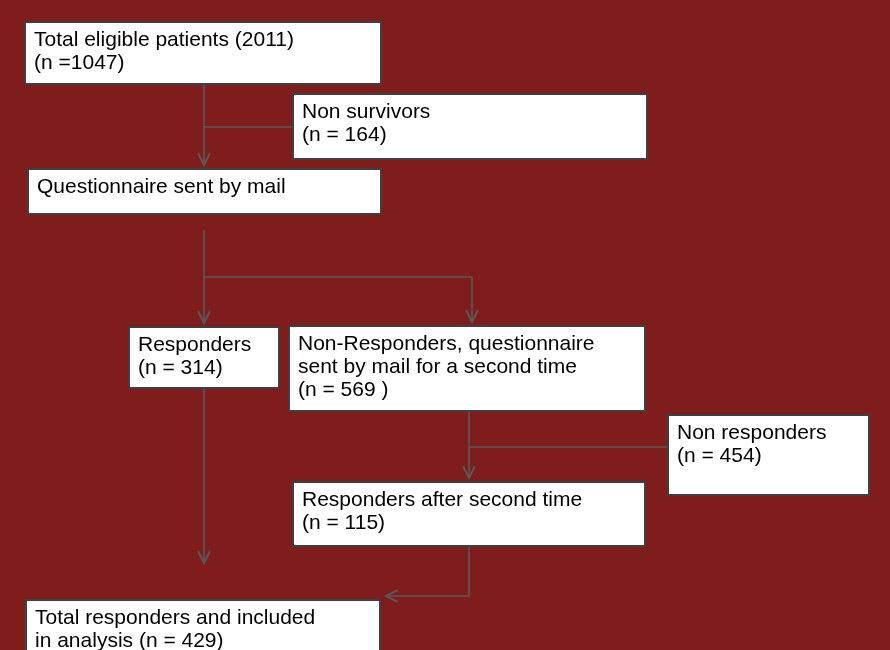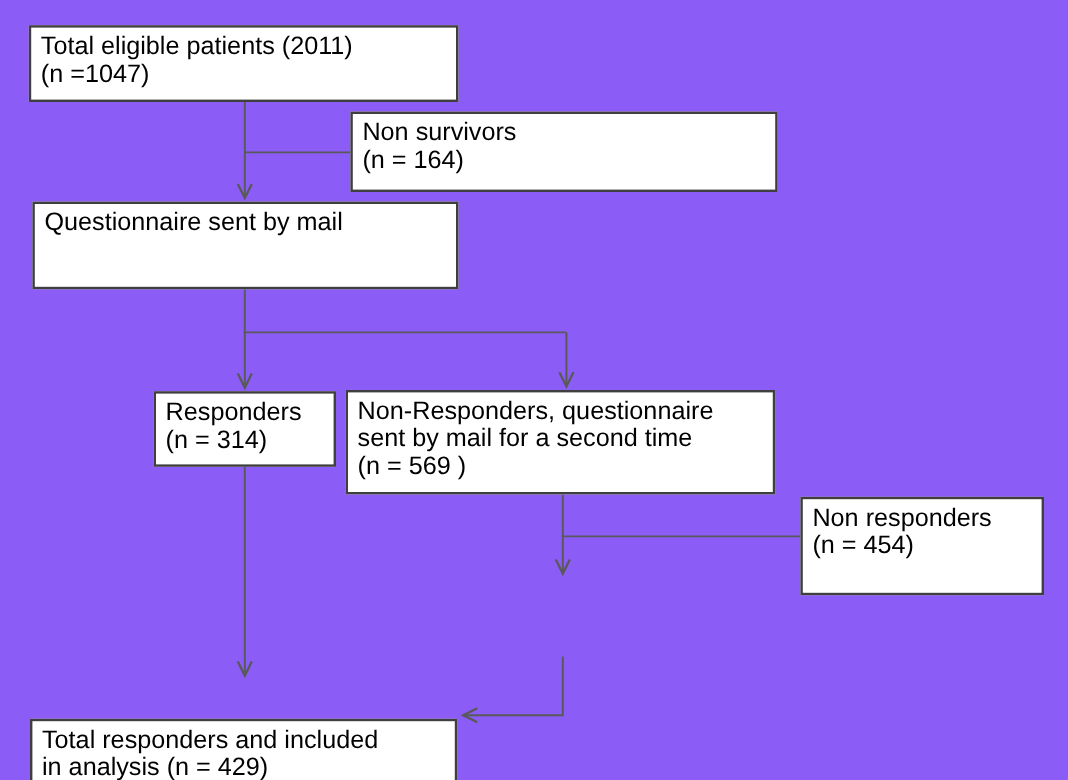--- a/index.html
+++ b/index.html
@@ -5,21 +5,21 @@
   html, body {
     margin: 0;
     padding: 0;
     background: #ffffff;
     font-family: "Liberation Sans", "DejaVu Sans", sans-serif;
   }
   #canvas {
     position: relative;
     width: 890px;
     height: 650px;
-    background: #8b5cf6;
+    background: #7f1d1d;
     overflow: hidden;
   }
   #connector-layer {
     position: absolute;
     left: 0;
     top: 0;
     width: 890px;
     height: 650px;
   }
   .box {
@@ -63,39 +63,43 @@
   <div class="box" style="left:24px; top:21px; width:358px; height:64px;">
     <span class="line">Total eligible patients (2011)</span>
     <span class="line">(n =1047)</span>
   </div>
 
   <div class="box" style="left:292px; top:93px; width:356px; height:67px;">
     <span class="line">Non survivors</span>
     <span class="line">(n = 164)</span>
   </div>
 
-  <div class="box" style="left:27px; top:168px; width:355px; height:73px;">
+  <div class="box" style="left:27px; top:168px; width:355px; height:47px;">
     <span class="line">Questionnaire sent by mail</span>
   </div>
 
   <div class="box" style="left:128px; top:326px; width:152px; height:63px;">
     <span class="line">Responders</span>
     <span class="line">(n = 314)</span>
   </div>
 
   <div class="box" style="left:288px; top:325px; width:358px; height:87px;">
     <span class="line">Non-Responders, questionnaire</span>
     <span class="line">sent by mail for a second time</span>
     <span class="line">(n = 569 )</span>
   </div>
 
   <div class="box" style="left:667px; top:414px; width:203px; height:82px;">
     <span class="line">Non responders</span>
     <span class="line">(n = 454)</span>
   </div>
 
+  <div class="box" style="left:292px; top:481px; width:354px; height:66px;">
+    <span class="line">Responders after second time</span>
+    <span class="line">(n = 115)</span>
+  </div>
 
   <div class="box" style="left:25px; top:566px; width:356px; height:64px;margin-top:33px;">
     <span class="line">Total responders and included</span>
     <span class="line">in analysis (n = 429)</span>
   </div>
 
 </div>
 
 </body></html>

